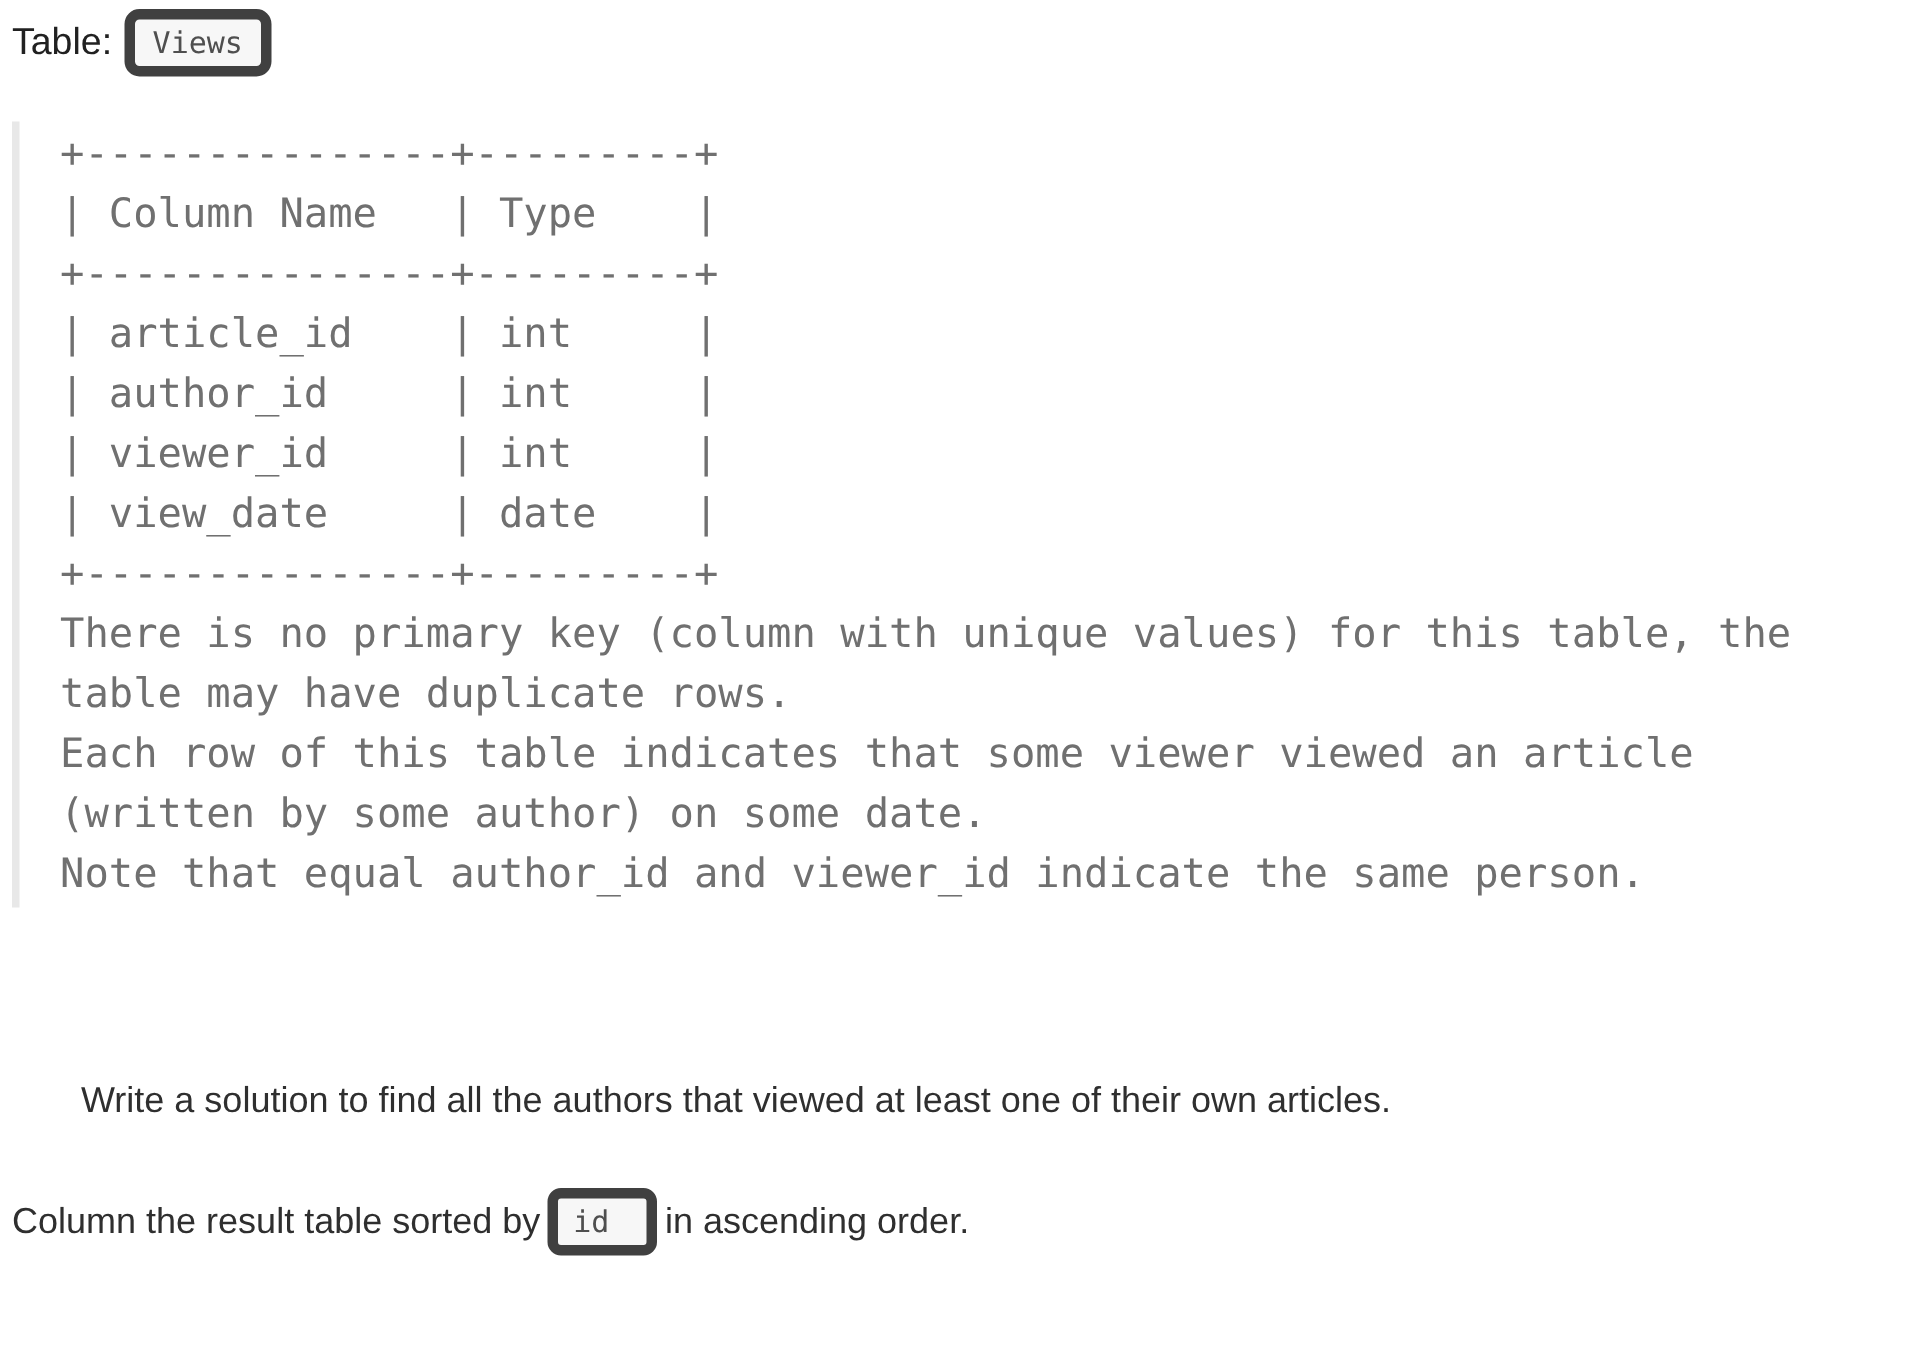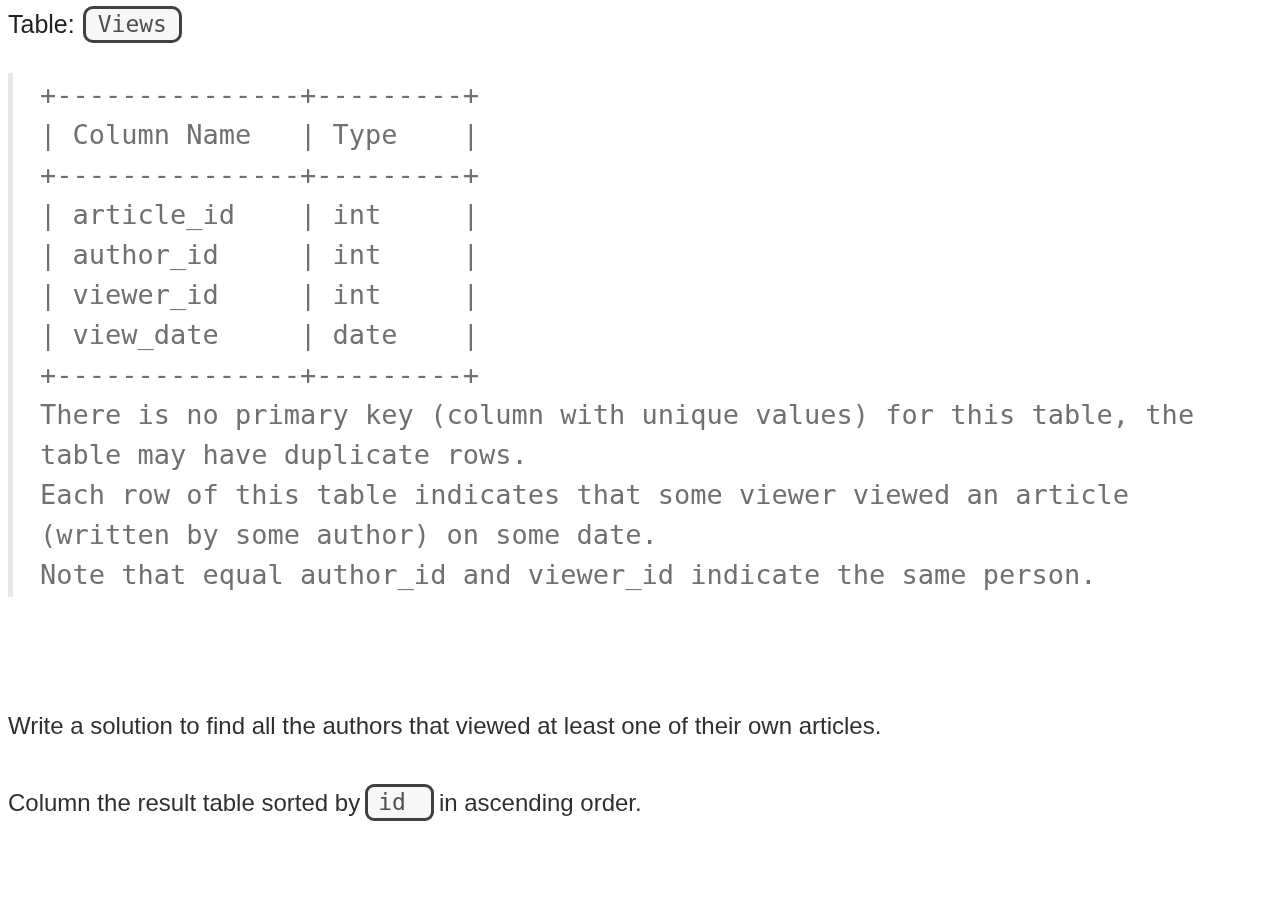--- a/index.html
+++ b/index.html
@@ -17,25 +17,25 @@
   }
   .title-line {
     font-size: 25px;
     line-height: 32px;
     color: #212121;
     white-space: nowrap;
   }
   .inline-code {
     display: inline-block;
     font-family: "DejaVu Sans Mono", monospace;
-    font-size: 23px;
+    font-size: 20px;
     line-height: 24px;
     color: #4f4f4f;
     background: #f7f7f7;
-    border: 3px solid #404040;
+    border: 7px solid #404040;
     border-radius: 10px;
     padding: 3px 12px 4px 12px;
     vertical-align: 1px;
   }
   .title-code { margin-left: 8px; }
   .schema {
     margin: 30px 0 0 0;
     border-left: 5px solid #e8e8e8;
     padding: 2px 0 2px 27px;
     font-family: "DejaVu Sans Mono", monospace;
@@ -43,21 +43,21 @@
     line-height: 40px;
     color: #707070;
     white-space: pre;
   }
   .para {
     font-size: 24px;
     line-height: 34px;
     color: #2f2f2f;
     margin: 41px 0 0 0;
   }
-  .p-task { margin-top: 112px; }
+  .p-task { margin-top: 112px; margin-left: 46px; }
   .p-sort .inline-code {
     padding: 3px 25px 4px 10px;
     border-radius: 9px;
     margin: 0 5px;
   }
 </style>
 </head>
 <body>
 
 <div class="page">

